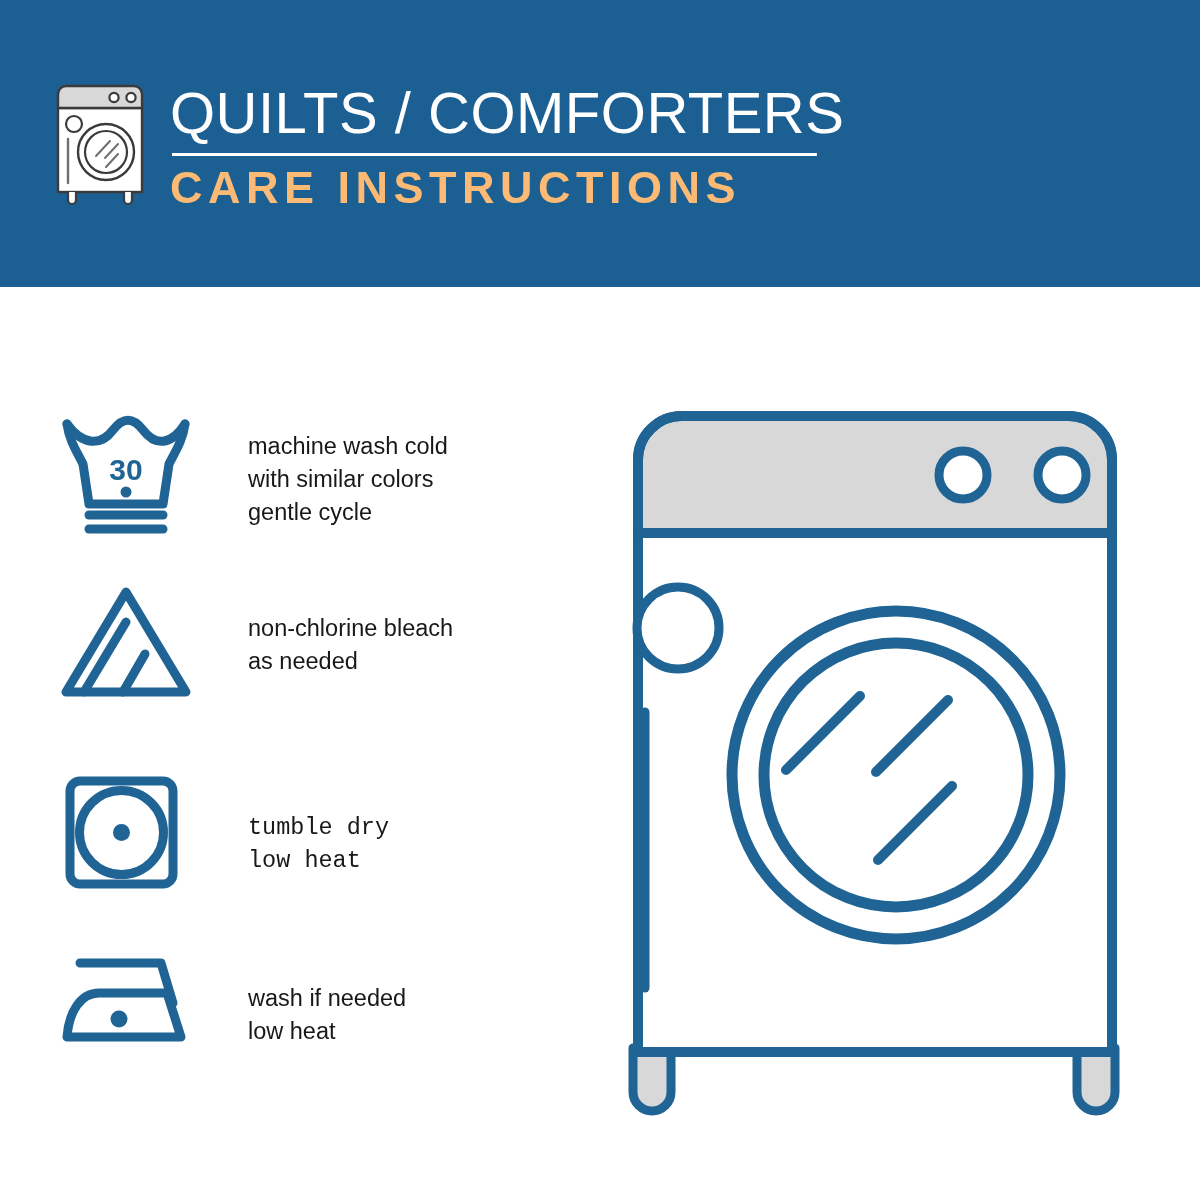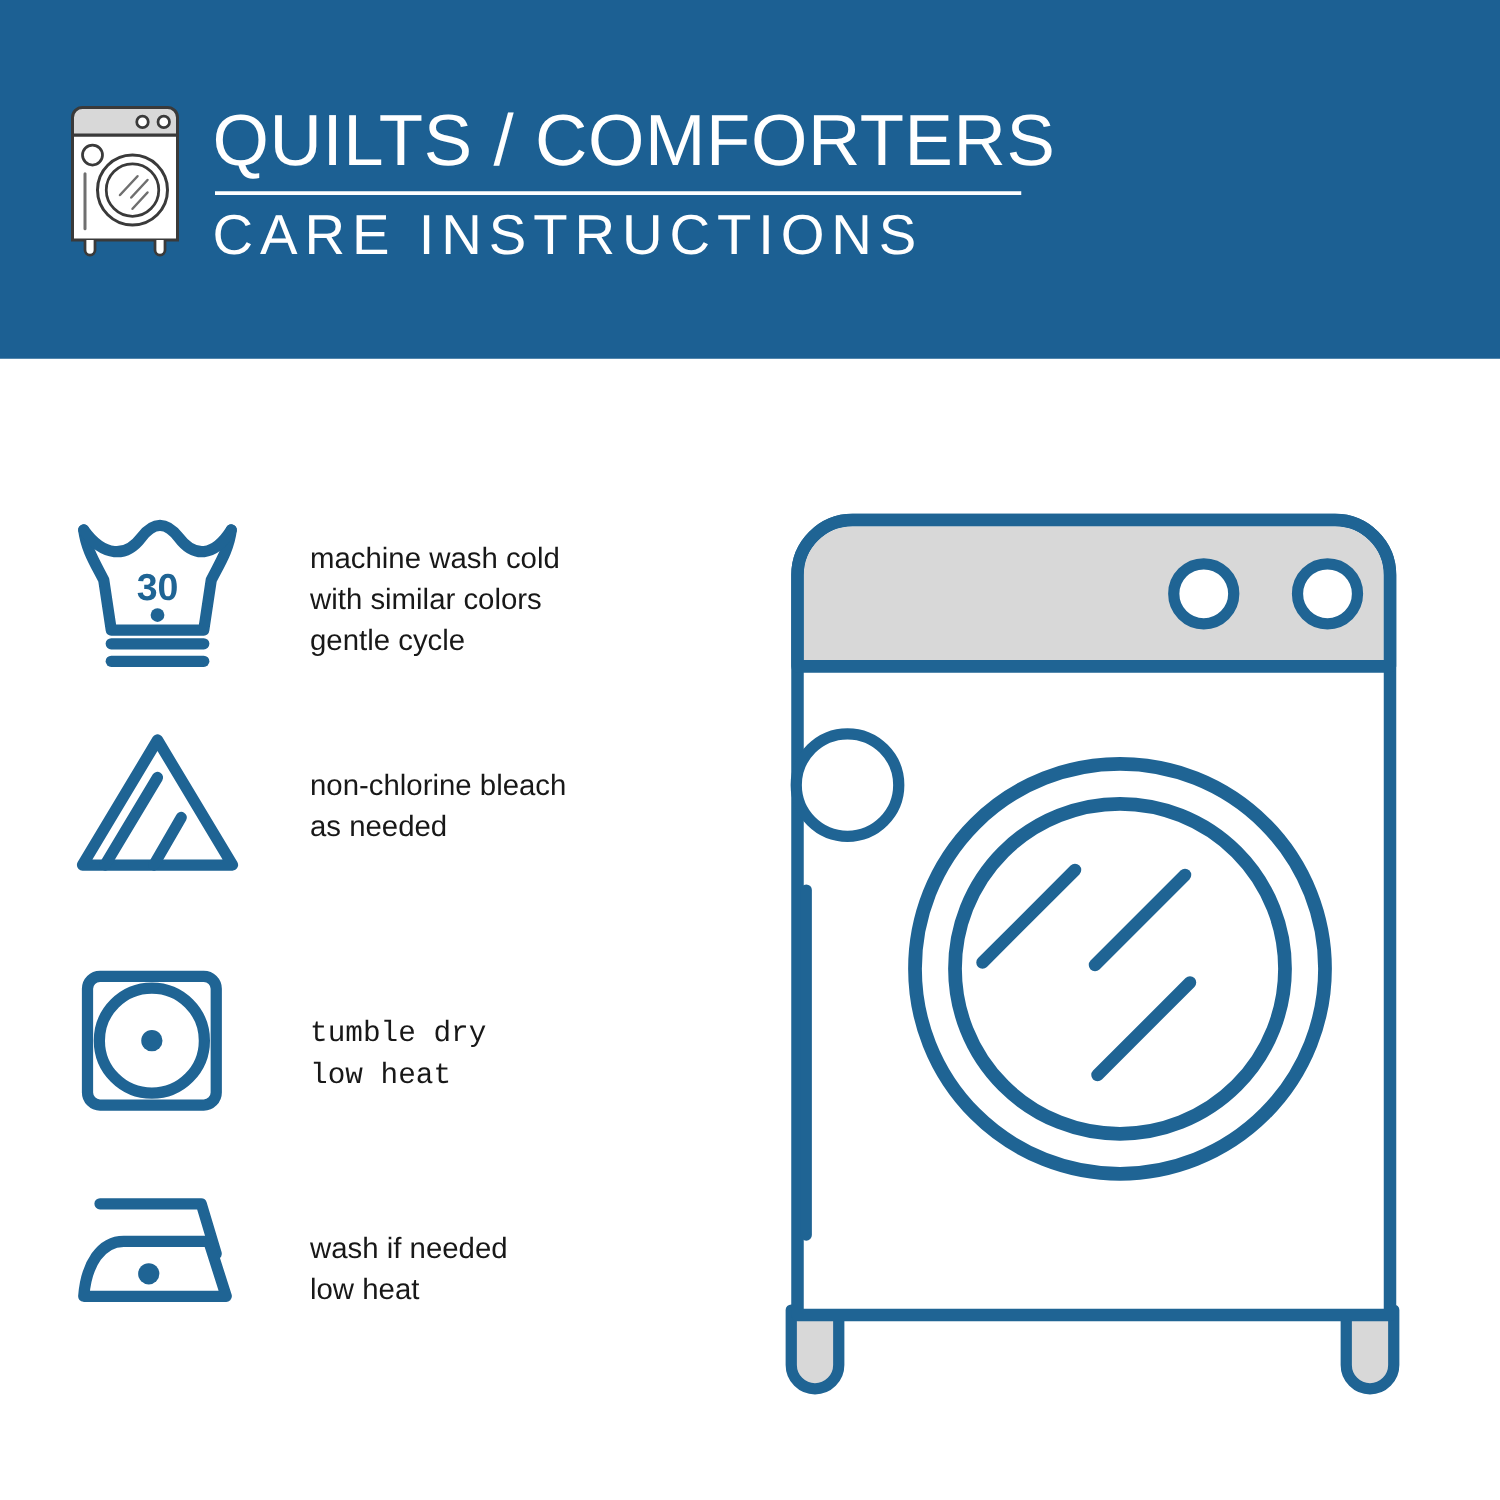--- a/index.html
+++ b/index.html
@@ -52,23 +52,23 @@
   }
   .header-divider {
     width: 645px;
     height: 3px;
     background: #ffffff;
     margin: 9px 0 6px 2px;
   }
   .header-subtitle {
     font-family: "Liberation Sans", sans-serif;
     font-size: 45px;
-    font-weight: 400;
+    font-weight: 700;
     line-height: 52px;
-    color: #ffffff;
+    color: #fdba74;
     letter-spacing: 5.5px;
     white-space: nowrap;
   }
 
   
   .symbol-list {
     position: absolute;
     left: 0;
     top: 287px;
     width: 560px;

